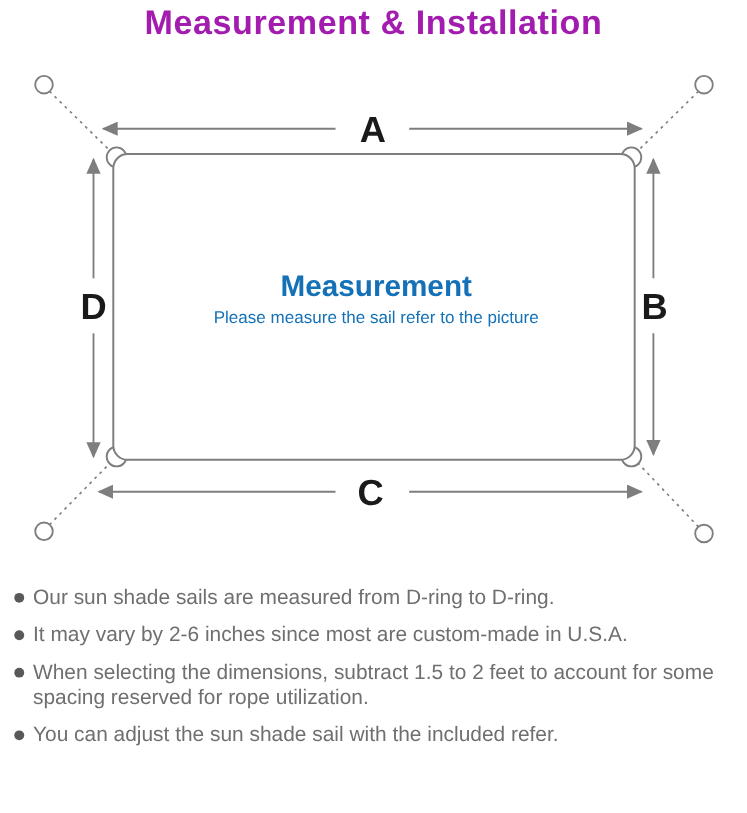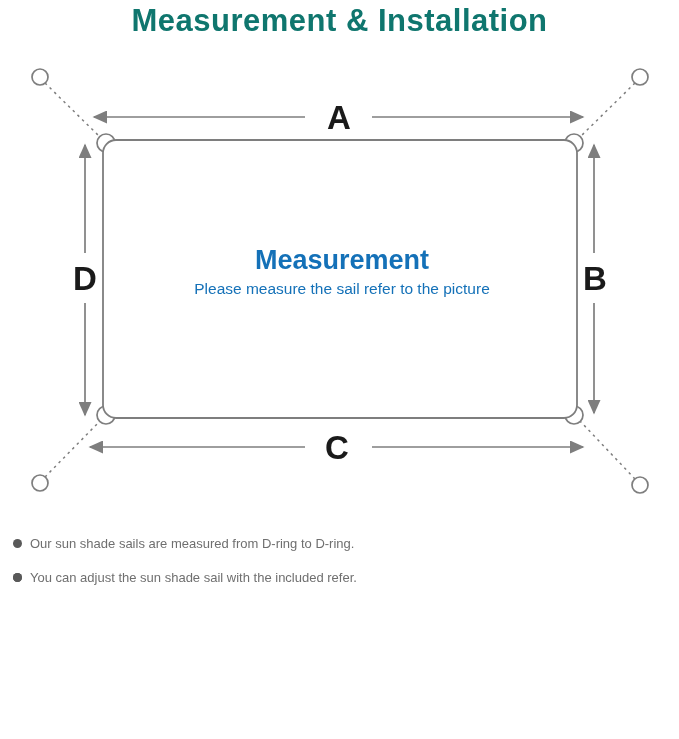--- a/index.html
+++ b/index.html
@@ -17,21 +17,21 @@
   }
   .page-title {
     position: absolute;
     top: 0;
     left: 0;
     width: 679px;
     text-align: center;
     font-size: 31px;
     font-weight: bold;
     letter-spacing: 0.5px;
-    color: #0f766e;
+    color: #a21caf;
     padding-top: 3px;
   }
   svg#diagram {
     position: absolute;
     top: 45px;
     left: 0;
   }
   .dim-label {
     font-family: "Liberation Sans", "DejaVu Sans", sans-serif;
     font-size: 33px;
@@ -55,21 +55,21 @@
     left: 13px;
     width: 654px;
     margin: 0;
     padding: 0;
     list-style: none;
   }
   ul.notes li {
     position: relative;
     padding-left: 17px;
     margin-bottom: 11px;
-    font-size: 13px;
+    font-size: 19px;
     line-height: 23px;
     color: #6f6f6f;
   }
   ul.notes li .dot {
     position: absolute;
     left: 0;
     top: 7px;
     width: 9px;
     height: 9px;
     border-radius: 50%;
@@ -141,20 +141,25 @@
     <text class="center-subtitle" x="342" y="249" text-anchor="middle">Please measure the sail refer to the picture</text>
   </svg>
 
   <ul class="notes">
     <li>
       <span class="dot"></span>
       <span>Our sun shade sails are measured from D-ring to D-ring.</span>
     </li>
     <li>
       <span class="dot"></span>
+      <span>It may vary by 2-6 inches since most are custom-made in U.S.A.</span>
+    </li>
+    <li>
+      <span class="dot"></span>
+      <span>When selecting the dimensions, subtract 1.5 to 2 feet to account for some spacing reserved for rope utilization.</span>
     </li>
     <li>
       <span class="dot"></span>
       <span>You can adjust the sun shade sail with the included refer.</span>
     </li>
   </ul>
 
 </div>
 
 </body></html>

